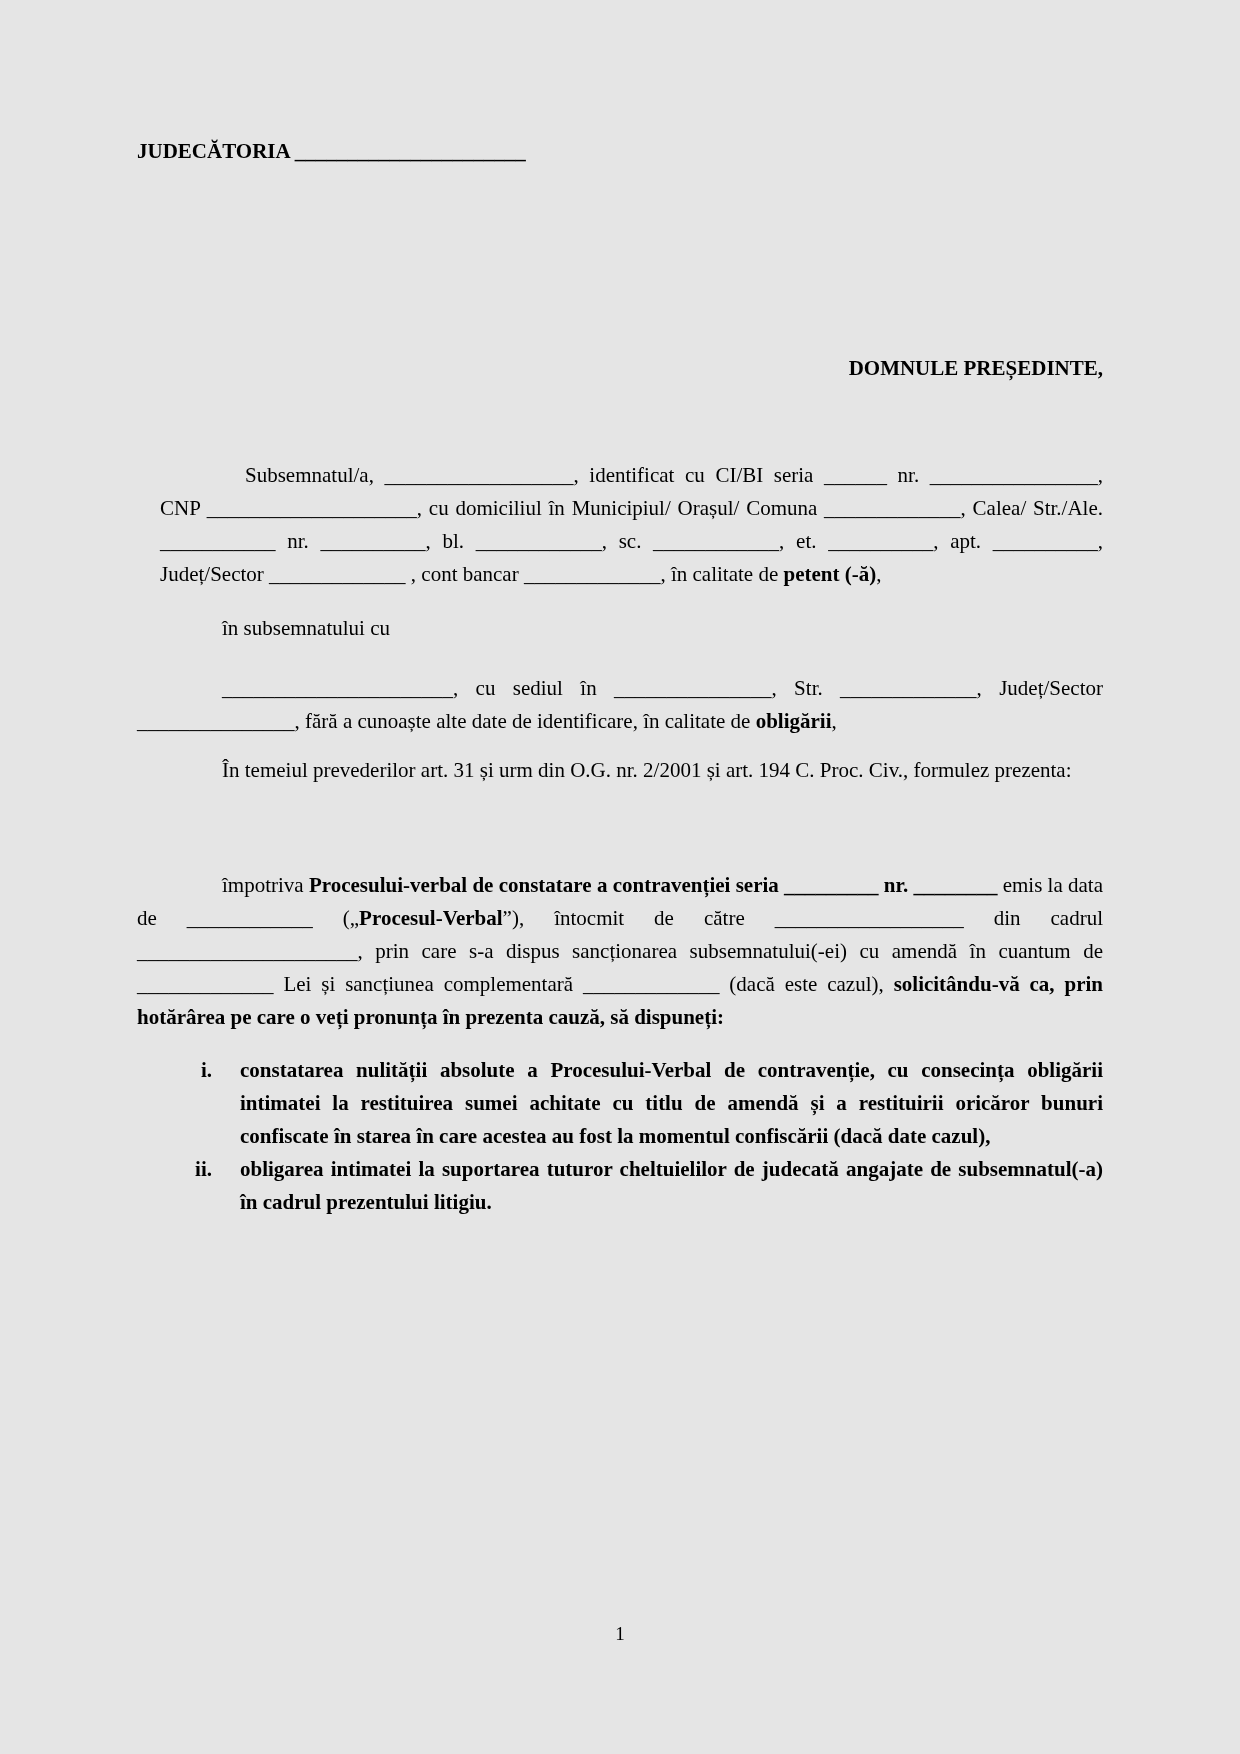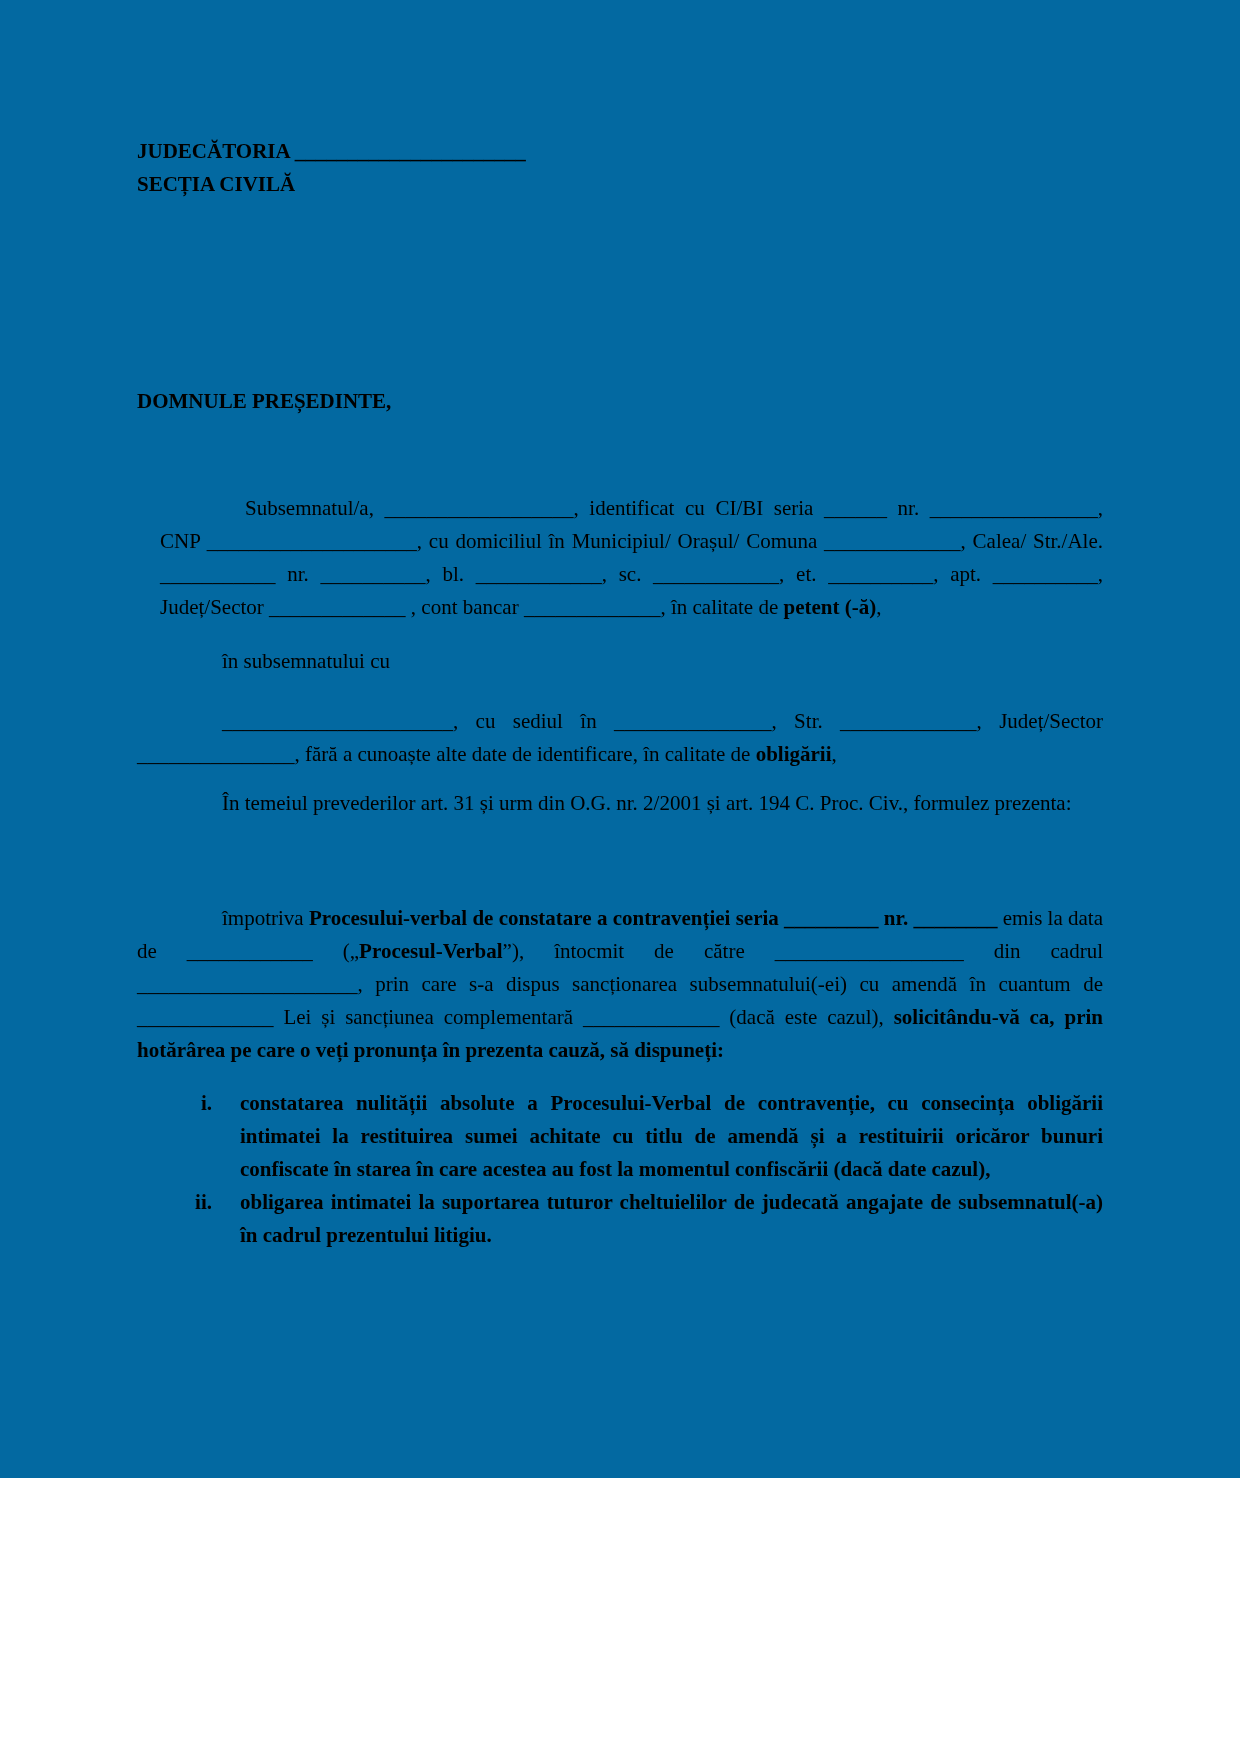--- a/index.html
+++ b/index.html
@@ -1,31 +1,31 @@
 <!DOCTYPE html>
 <html lang="ro"><head>
 <meta charset="utf-8">
 <style>
   * { margin: 0; padding: 0; box-sizing: border-box; }
   html, body { background: #ffffff; }
   .page {
     position: relative;
     width: 1240px;
-    height: 1478px;
+    height: 1754px;
     margin: 0 auto;
-    background: #0369a1;
+    background: #e5e5e5;
     color: #000000;
     font-family: "Liberation Serif", "DejaVu Serif", serif;
     font-size: 21px;
     line-height: 33px;
     padding: 135px 137px 0 137px;
     overflow: hidden;
   }
   p { margin: 0; }
-  .center { text-align: left; }
+  .center { text-align: right; }
   .justify { text-align: justify; }
   .indent { text-indent: 85px; }
   b { font-weight: bold; }
 
   .header-line { font-weight: bold; text-align: left; }
 
   .salutation { margin-top: 184px; font-weight: bold; }
 
   .p1 { margin-top: 74px; margin-left: 23px; }
   .p2 { margin-top: 21px; }
@@ -58,21 +58,20 @@
     line-height: 28px;
   }
 </style>
 </head>
 <body>
 
 <div class="page">
 
   <div class="header">
     <p class="header-line">JUDECĂTORIA ______________________</p>
-    <p class="header-line">SECȚIA CIVILĂ</p>
   </div>
 
   <p class="salutation center">DOMNULE PREȘEDINTE,</p>
 
   <p class="p1 justify indent"><span>Subsemnatul/a, __________________, identificat cu CI/BI seria ______ nr. ________________, CNP ____________________, cu domiciliul în Municipiul/ Orașul/ Comuna _____________, Calea/ Str./Ale. ___________ nr. __________, bl. ____________, sc. ____________, et. __________, apt. __________, Județ/Sector _____________ , cont bancar _____________, în calitate de </span><b>petent (-ă)</b><span>,</span></p>
 
   <p class="p2 indent">în subsemnatului cu</p>
 
   <p class="p3 justify indent"><span>______________________, cu sediul în _______________, Str. _____________, Județ/Sector _______________, fără a cunoaște alte date de identificare, în calitate de </span><b>obligării</b><span>,</span></p>
 

